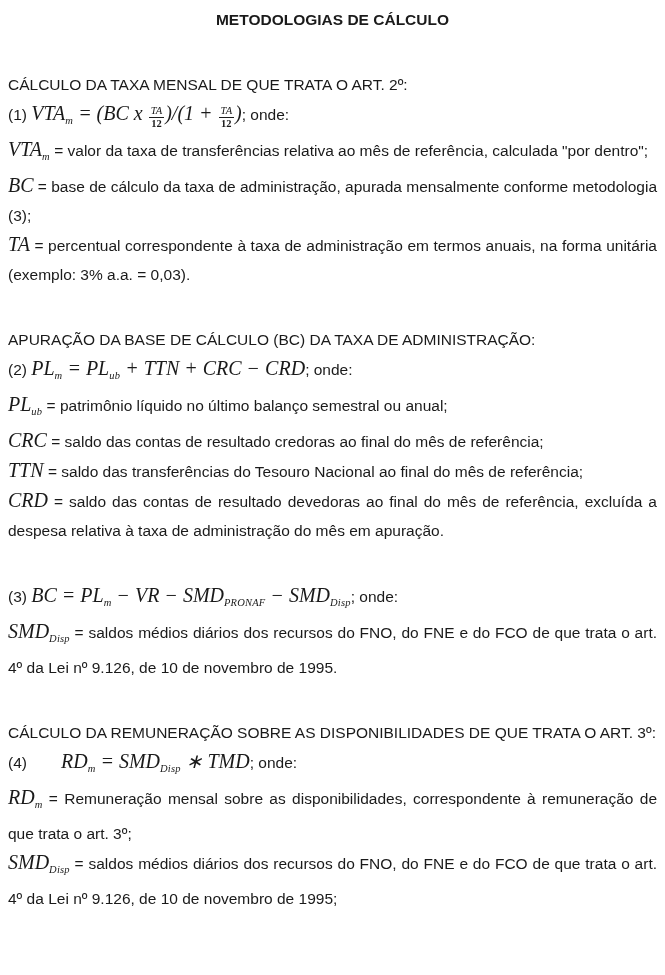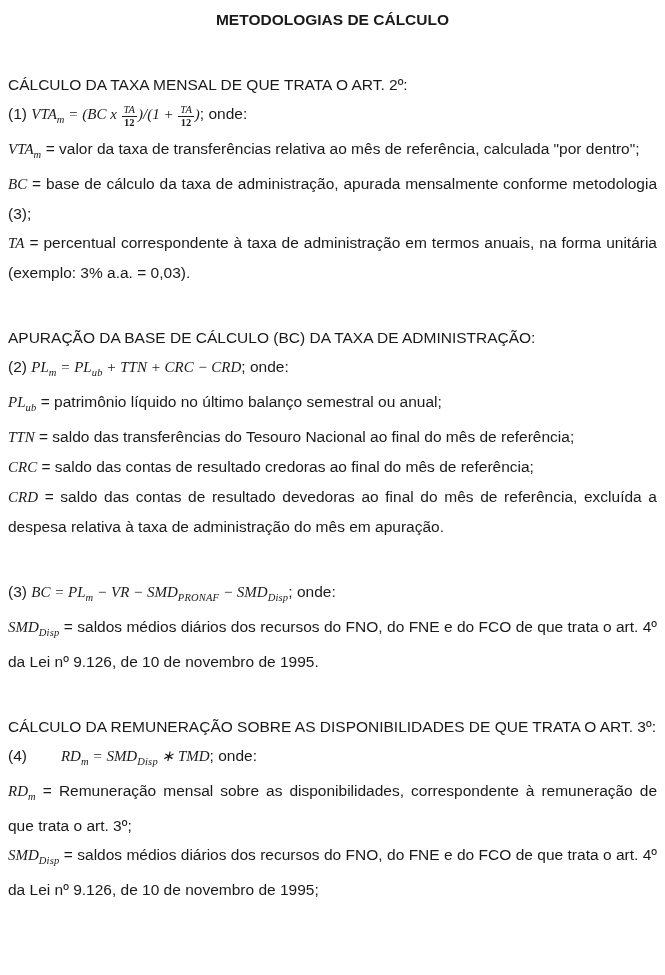--- a/index.html
+++ b/index.html
@@ -20,21 +20,21 @@
     margin-bottom: 24px;
   }
   .heading { text-align: left; }
   .para { text-align: justify; }
   .formula { text-align: left; }
   .spaced { margin-top: 36px; }
   
   .m, .mvar-main, .msub {
     font-family: "Liberation Serif", serif;
     font-style: italic;
-    font-size: 15px;
+    font-size: 20px;
   }
   .mvar { white-space: nowrap; }
   .msub {
     font-size: 10.5px;
     vertical-align: -4px;
     letter-spacing: 0.2px;
   }
   .t {  }
   .ins { text-decoration: underline; }
   .tab { display: inline-block; width: 34px; }
@@ -62,22 +62,22 @@
   <div>
       <div class="block title"><span class="t">METODOLOGIAS DE CÁLCULO</span></div>
       <div class="block heading spaced"><span class="t">CÁLCULO DA TAXA MENSAL DE QUE TRATA O ART. 2º:</span></div>
       <div class="block formula"><span class="t">(1) </span><span class="mvar"><span class="mvar-main">VTA</span><span class="msub">m</span></span><span class="m"> = (BC x </span><span class="frac"><span class="num">TA</span><span class="den">12</span></span><span class="m">)/(1 + </span><span class="frac"><span class="num">TA</span><span class="den">12</span></span><span class="m">)</span><span class="t">; onde:</span></div>
       <div class="block para"><span class="mvar"><span class="mvar-main">VTA</span><span class="msub">m</span></span><span class="t"> = valor da taxa de transferências relativa ao mês de referência, calculada "por dentro";</span></div>
       <div class="block para"><span class="m">BC</span><span class="t"> = base de cálculo da taxa de administração, apurada mensalmente conforme metodologia (3);</span></div>
       <div class="block para"><span class="m">TA</span><span class="t"> = percentual correspondente à taxa de administração em termos anuais, na forma unitária (exemplo: 3% a.a. = 0,03).</span></div>
       <div class="block heading spaced"><span class="t">APURAÇÃO DA BASE DE CÁLCULO (BC) DA TAXA DE ADMINISTRAÇÃO:</span></div>
       <div class="block formula"><span class="t">(2) </span><span class="mvar"><span class="mvar-main">PL</span><span class="msub">m</span></span><span class="m"> = </span><span class="mvar"><span class="mvar-main">PL</span><span class="msub">ub</span></span><span class="m"> + TTN + CRC − CRD</span><span class="t">; onde:</span></div>
       <div class="block para"><span class="mvar"><span class="mvar-main">PL</span><span class="msub">ub</span></span><span class="t"> = patrimônio líquido no último balanço semestral ou anual;</span></div>
+      <div class="block para"><span class="m">CRC</span><span class="t"> = saldo das contas de resultado credoras ao final do mês de referência;</span></div>
       <div class="block para"><span class="m">TTN</span><span class="t"> = saldo das transferências do Tesouro Nacional ao final do mês de referência;</span></div>
-      <div class="block para"><span class="m">CRC</span><span class="t"> = saldo das contas de resultado credoras ao final do mês de referência;</span></div>
       <div class="block para"><span class="m">CRD</span><span class="t"> = saldo das contas de resultado devedoras ao final do mês de referência, excluída a despesa relativa à taxa de administração do mês em apuração.</span></div>
       <div class="block formula spaced"><span class="t">(3) </span><span class="m">BC</span><span class="m"> = </span><span class="mvar"><span class="mvar-main">PL</span><span class="msub">m</span></span><span class="m"> − VR − </span><span class="mvar"><span class="mvar-main">SMD</span><span class="msub">PRONAF</span></span><span class="m"> − </span><span class="mvar"><span class="mvar-main">SMD</span><span class="msub">Disp</span></span><span class="t">; onde:</span></div>
       <div class="block para"><span class="mvar"><span class="mvar-main">SMD</span><span class="msub">Disp</span></span><span class="t"> = saldos médios diários dos recursos do FNO, do FNE e do FCO de que trata o art. 4º da Lei nº 9.126, de 10 de novembro de 1995.</span></div>
       <div class="block heading spaced"><span class="t">CÁLCULO DA REMUNERAÇÃO SOBRE AS DISPONIBILIDADES DE QUE TRATA O ART. 3º:</span></div>
       <div class="block formula"><span class="t">(4)</span><span class="tab"></span><span class="mvar"><span class="mvar-main">RD</span><span class="msub">m</span></span><span class="m"> = </span><span class="mvar"><span class="mvar-main">SMD</span><span class="msub">Disp</span></span><span class="m"> ∗ TMD</span><span class="t">; onde:</span></div>
       <div class="block para"><span class="mvar"><span class="mvar-main">RD</span><span class="msub">m</span></span><span class="t"> = Remuneração mensal sobre as disponibilidades, correspondente à remuneração de que trata o art. 3º;</span></div>
       <div class="block para"><span class="mvar"><span class="mvar-main">SMD</span><span class="msub">Disp</span></span><span class="t"> = saldos médios diários dos recursos do FNO, do FNE e do FCO de que trata o art. 4º da Lei nº 9.126, de 10 de novembro de 1995;</span></div>
     </div>
 </div>
 

